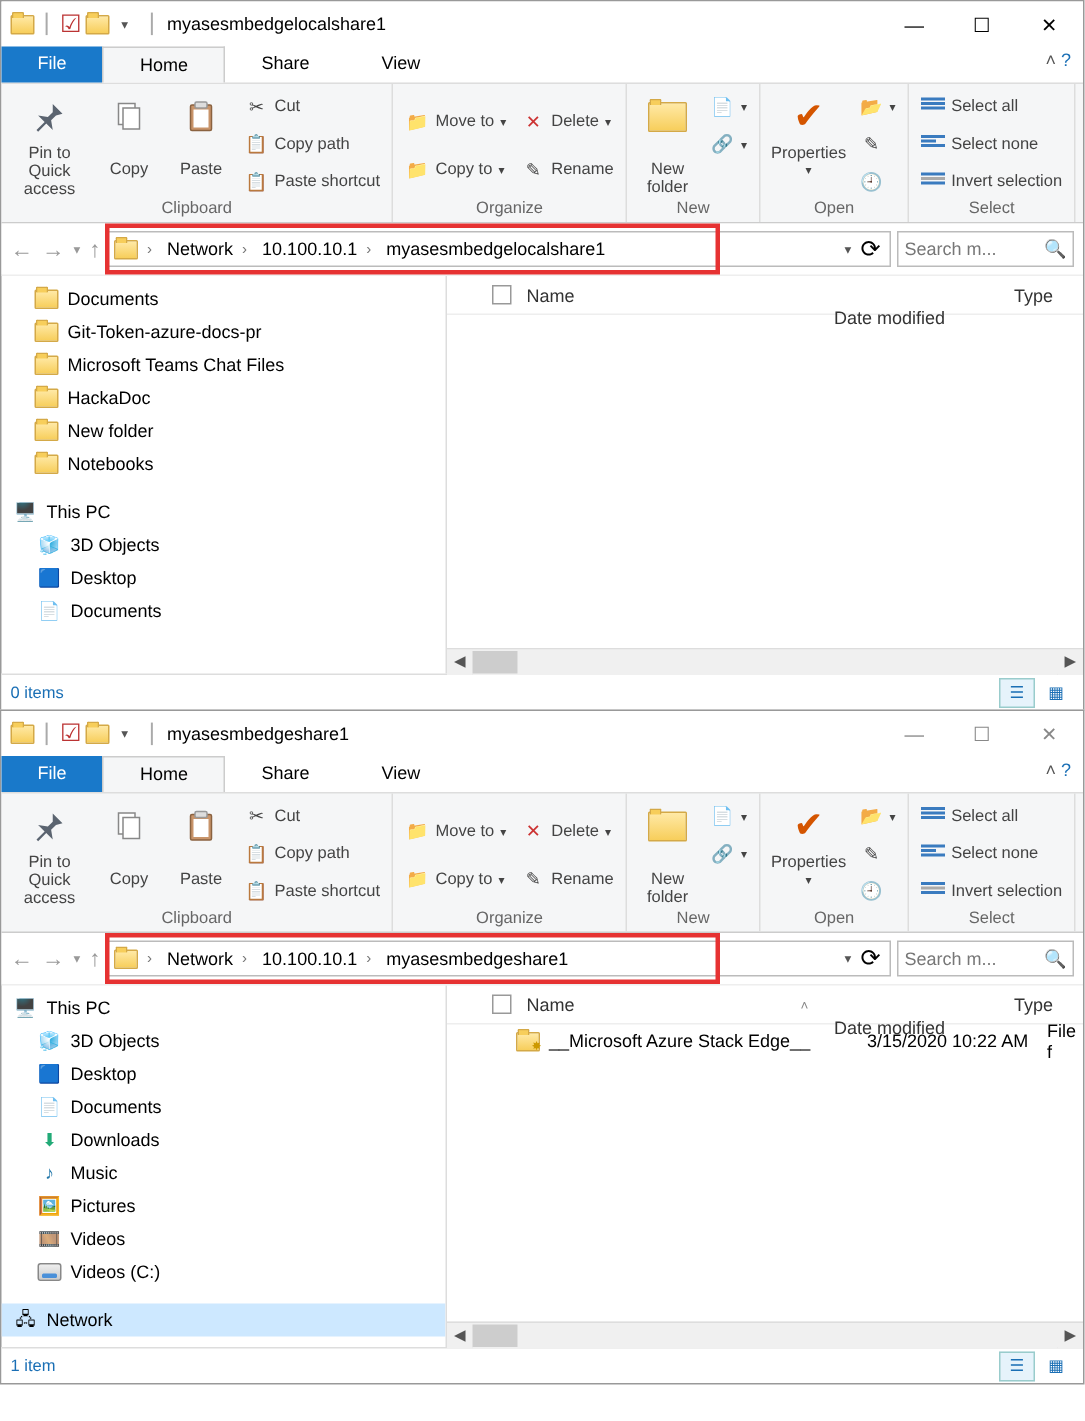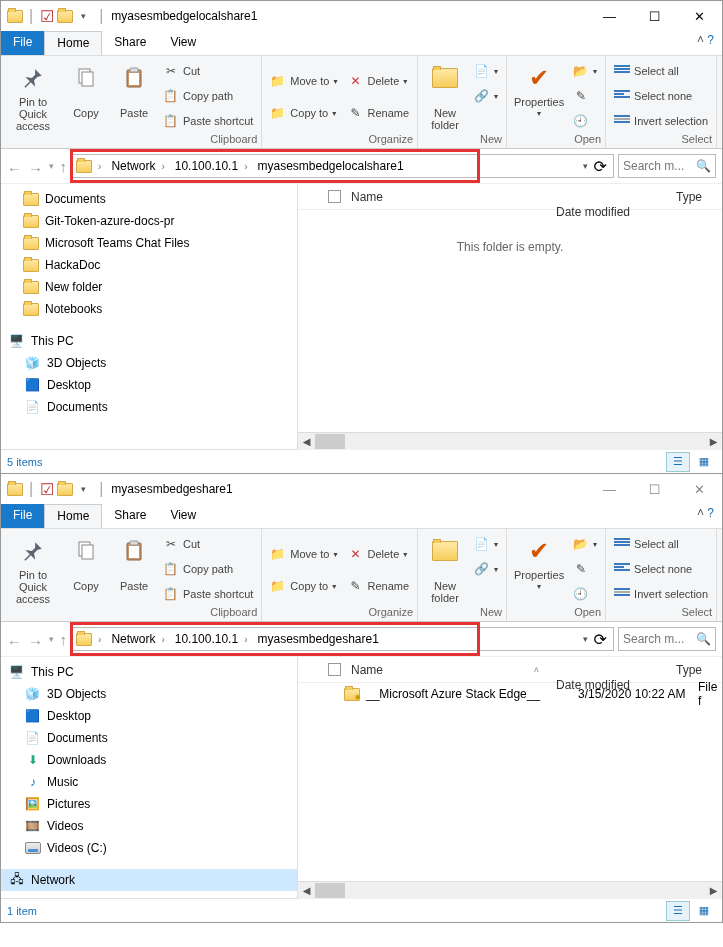--- a/index.html
+++ b/index.html
@@ -7,43 +7,43 @@
   .window { border: 1px solid #999; background: #fff; position: relative; }
   .titlebar { height: 30px; display: flex; align-items: center; justify-content: space-between; padding: 0 0 0 6px; background: #fff; }
   .titlebar-left { display: flex; align-items: center; gap: 4px; }
   .titlebar-title { font-size: 12px; }
   .titlebar-controls { display: flex; }
   .titlebar-controls div { width: 45px; height: 30px; display: flex; align-items: center; justify-content: center; font-size: 13px; }
   .qat { display: flex; gap: 2px; align-items: center; }
   .qat-icon { width: 16px; height: 16px; display: inline-flex; align-items: center; justify-content: center; }
   .sep { color: #aaa; padding: 0 4px; }
   .ribbon-tabs { height: 24px; display: flex; font-size: 12px; background: #fff; }
-  .ribbon-tab { padding: 4px 12px; cursor: default; }
+  .ribbon-tab { padding: 4px 24px; cursor: default; }
   .ribbon-tab.file { background: #1979ca; color: #fff; }
   .ribbon-tab.active { border: 1px solid #ccc; border-bottom: none; background: #f5f6f7; }
   .ribbon-expand { margin-left: auto; padding: 4px 8px; color: #555; position: relative; top: -2px;}
   .ribbon { background: #f5f6f7; border-top: 1px solid #ddd; border-bottom: 1px solid #ccc; height: 94px; display: flex; font-size: 11px; color: #444; }
   .ribbon-group { display: flex; flex-direction: column; border-right: 1px solid #ddd; padding: 2px 4px; }
   .ribbon-group-body { display: flex; flex: 1; align-items: flex-start; gap: 2px; }
-  .ribbon-group-label { text-align: right; color: #666; font-size: 11px; padding-bottom: 1px; }
+  .ribbon-group-label { text-align: center; color: #666; font-size: 11px; padding-bottom: 1px; }
   .big-btn { width: 56px; height: 74px; display: flex; flex-direction: column; align-items: center; justify-content: flex-start; padding-top: 4px; gap: 2px; text-align: center; line-height: 1.1; }
   .big-btn.narrow { width: 46px; gap: 13px; }
   .big-icon { width: 32px; height: 32px; display: flex; align-items: center; justify-content: center; font-size: 24px; }
   .small-btns { display: flex; flex-direction: column; gap: 3px; padding-top: 2px; }
   .small-btn { display: flex; align-items: center; gap: 4px; height: 22px; padding: 0 4px; white-space: nowrap; }
   .small-icon { width: 16px; height: 16px; display: inline-flex; align-items: center; justify-content: center; font-size: 12px; }
   .addr-row { height: 34px; display: flex; align-items: center; gap: 4px; padding: 4px 6px; background: #fff; }
   .nav-arrows { display: flex; align-items: center; gap: 6px; color: #999; }
   .nav-arrows span { font-size: 15px; }
   .addr-box { flex: 1; height: 24px; border: 1px solid #bbb; display: flex; align-items: center; position: relative; }
   .addr-highlight { position: absolute; border: 3px solid #e63232; top: -6px; bottom: -6px; left: -2px; width: 410px; pointer-events: none; }
   .crumb { display: flex; align-items: center; height: 100%; padding: 0 4px; font-size: 12px; gap: 4px; white-space: nowrap;}
   .crumb .chev { color: #777; font-size: 10px; padding: 0 2px;}
   .addr-tools { margin-left: auto; display: flex; align-items: center; gap: 2px; padding-right: 2px; }
-  .search-box { width: 98px; height: 24px; border: 1px solid #bbb; display: flex; align-items: center; padding: 0 4px; font-size: 12px; color: #777; gap: 0; }
+  .search-box { width: 118px; height: 24px; border: 1px solid #bbb; display: flex; align-items: center; padding: 0 4px; font-size: 12px; color: #777; gap: 0; }
   .content { display: flex; height: 266px; border-top: 1px solid #eee; }
   .nav-pane { width: 296px; overflow: hidden; padding: 4px 0; font-size: 12px; position: relative; }
   .tree-item { display: flex; align-items: center; height: 22px; padding-left: 22px; gap: 6px; }
   .tree-item.root { padding-left: 8px; }
   .tree-item.sub { padding-left: 24px; }
   .tree-item.sel { background: #cde8ff; }
   .folder-icon { width: 16px; height: 13px; background: linear-gradient(#ffe9a6, #f7ce5b); border: 1px solid #d4a947; border-radius: 1px; position: relative; }
   .folder-icon::before { content: ""; position: absolute; top: -3px; left: 0; width: 6px; height: 3px; background: #f7ce5b; border: 1px solid #d4a947; border-bottom: none; border-radius: 1px 1px 0 0; }
   .special-icon { width: 16px; height: 16px; display:inline-flex; align-items:center; justify-content:center;}
   .splitter { width: 1px; background: #ddd; }
@@ -355,34 +355,33 @@
             <span class="cb"></span>
             <span>Name</span>
           </div>
         <div class="col-h date">
             <span>Date modified</span>
           </div>
         <div class="col-h type">
             <span>Type</span>
           </div>
       </div>
-      <div class="empty-msg">This folder is empty.</div>
       <div style="flex:1;"></div>
       <div class="scroll-h">
         <div class="arrow">◀</div>
         <div class="track">
             <div class="thumb"></div>
           </div>
         <div class="arrow">▶</div>
       </div>
     </div>
   </div>
 
   <div class="statusbar">
-    <span>5 items</span>
+    <span>0 items</span>
     <div class="view-toggles">
       <div class="active">☰</div>
       <div>▦</div>
     </div>
   </div>
 </div>
 
 <div class="window" style="margin-top:-1px;">
   <div class="titlebar">
     <div class="titlebar-left">

